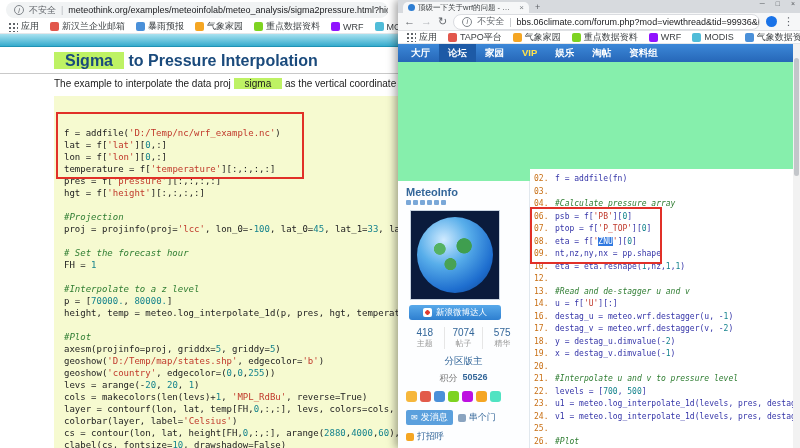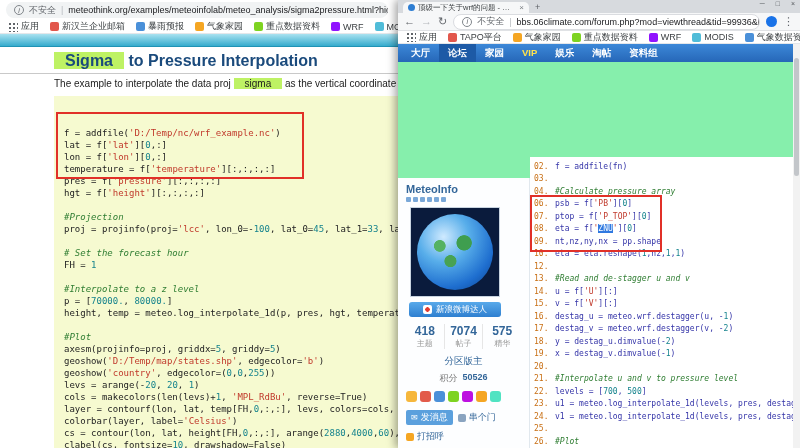--- a/index.html
+++ b/index.html
@@ -65,21 +65,21 @@
     background:
       radial-gradient(circle at 62% 38%, #3f9e4f 0 11%, transparent 12%),
       radial-gradient(circle at 44% 62%, #48a254 0 9%, transparent 10%),
       radial-gradient(circle at 30% 42%, #55b263 0 8%, transparent 9%),
       radial-gradient(circle at 35% 30%, #cfeaff, #58aeea 35%, #1e6ecf 70%, #0a3d85); }
   .badge-weibo { display:flex; align-items:center; gap:4px; justify-content:center; width:92px; height:15px; margin-left:3px; background:linear-gradient(#58a9ea,#2e7fd0); border-radius:3px; color:#fff; font-size:8.5px; }
   .badge-ic { width:9px; height:9px; border-radius:2px; background:radial-gradient(circle,#e23b30 2px,#fff 2.5px); flex:none; }
   .stats { display:flex; text-align:center; margin-top:7px; }
   .stat { flex:1; display:flex; flex-direction:column; }
   .stat + .stat { border-left:1px solid #e6e6e6; }
-  .stat .v { color:#336699; font-weight:bold; font-size:12px; }
+  .stat .v { color:#336699; font-weight:normal; font-size:10px; }
   .stat .l { color:#999; font-size:8px; }
   .group { text-align:center; color:#336699; font-size:9.5px; margin-top:6px; }
   .score-row { display:flex; justify-content:center; gap:5px; margin-top:4px; font-size:9px; color:#777; }
   .score-row .sv { color:#336699; font-weight:bold; }
   .medals { display:flex; gap:3px; margin-top:6px; }
   .medal { width:11px; height:11px; border-radius:3px; }
   .actions { display:flex; flex-wrap:wrap; gap:5px; margin-top:8px; align-items:center; }
   .action { display:inline-flex; align-items:center; gap:3px; font-size:9px; color:#336699; }
   .action .dot { width:8px; height:8px; border-radius:2px; }
   .action.primary { background:#5ba0dd; color:#fff; border-radius:2px; padding:1px 5px; }
@@ -295,21 +295,20 @@
             <div class="crow"><span class="ln">03.</span><span class="cc">&nbsp;</span></div>
             <div class="crow"><span class="ln">04.</span><span class="cc"><span class="tok-c">#Calculate pressure array</span></span></div>
             <div class="crow"><span class="ln">06.</span><span class="cc">psb = f[<span class="tok-s">'PB'</span>][<span class="tok-n">0</span>]</span></div>
             <div class="crow"><span class="ln">07.</span><span class="cc">ptop = f[<span class="tok-s">'P_TOP'</span>][<span class="tok-n">0</span>]</span></div>
             <div class="crow"><span class="ln">08.</span><span class="cc">eta = f[<span class="tok-s">'<span class="tok-sel">ZNU</span>'</span>][<span class="tok-n">0</span>]</span></div>
             <div class="crow"><span class="ln">09.</span><span class="cc">nt,nz,ny,nx = pp.shape</span></div>
             <div class="crow"><span class="ln">10.</span><span class="cc">eta = eta.reshape(<span class="tok-n">1</span>,nz,<span class="tok-n">1</span>,<span class="tok-n">1</span>)</span></div>
             <div class="crow"><span class="ln">12.</span><span class="cc">&nbsp;</span></div>
             <div class="crow"><span class="ln">13.</span><span class="cc"><span class="tok-c">#Read and de-stagger u and v</span></span></div>
             <div class="crow"><span class="ln">14.</span><span class="cc">u = f[<span class="tok-s">'U'</span>][:]</span></div>
-            <div class="crow"><span class="ln">15.</span><span class="cc">v = f[<span class="tok-s">'V'</span>][:]</span></div>
             <div class="crow"><span class="ln">16.</span><span class="cc">destag_u = meteo.wrf.destagger(u, -<span class="tok-n">1</span>)</span></div>
             <div class="crow"><span class="ln">17.</span><span class="cc">destag_v = meteo.wrf.destagger(v, -<span class="tok-n">2</span>)</span></div>
             <div class="crow"><span class="ln">18.</span><span class="cc">y = destag_u.dimvalue(-<span class="tok-n">2</span>)</span></div>
             <div class="crow"><span class="ln">19.</span><span class="cc">x = destag_v.dimvalue(-<span class="tok-n">1</span>)</span></div>
             <div class="crow"><span class="ln">20.</span><span class="cc">&nbsp;</span></div>
             <div class="crow"><span class="ln">21.</span><span class="cc"><span class="tok-c">#Interpolate u and v to pressure level</span></span></div>
             <div class="crow"><span class="ln">22.</span><span class="cc">levels = [<span class="tok-n">700</span>, <span class="tok-n">500</span>]</span></div>
             <div class="crow"><span class="ln">23.</span><span class="cc">u1 = meteo.log_interpolate_1d(levels, pres, destag_u, axis=)</span></div>
             <div class="crow"><span class="ln">24.</span><span class="cc">v1 = meteo.log_interpolate_1d(levels, pres, destag_v, axis=)</span></div>
             <div class="crow"><span class="ln">25.</span><span class="cc">&nbsp;</span></div>

